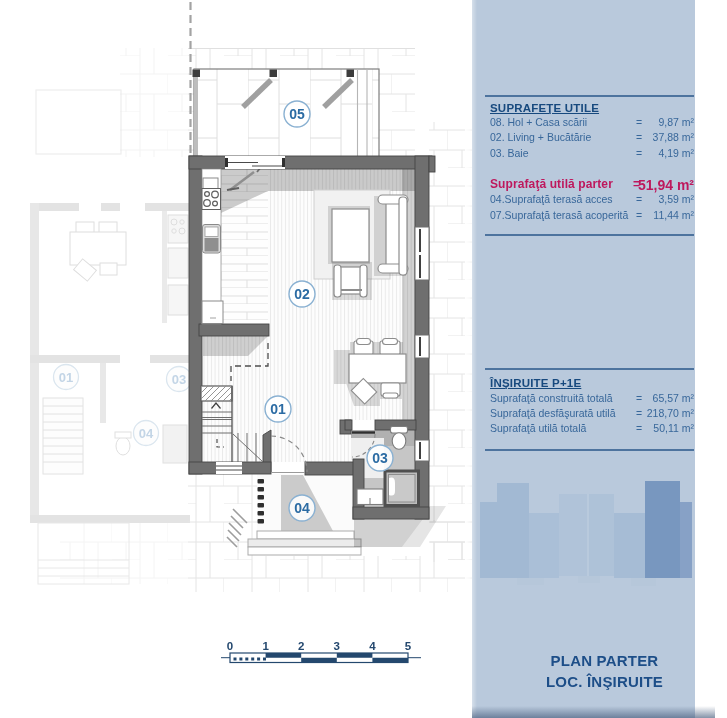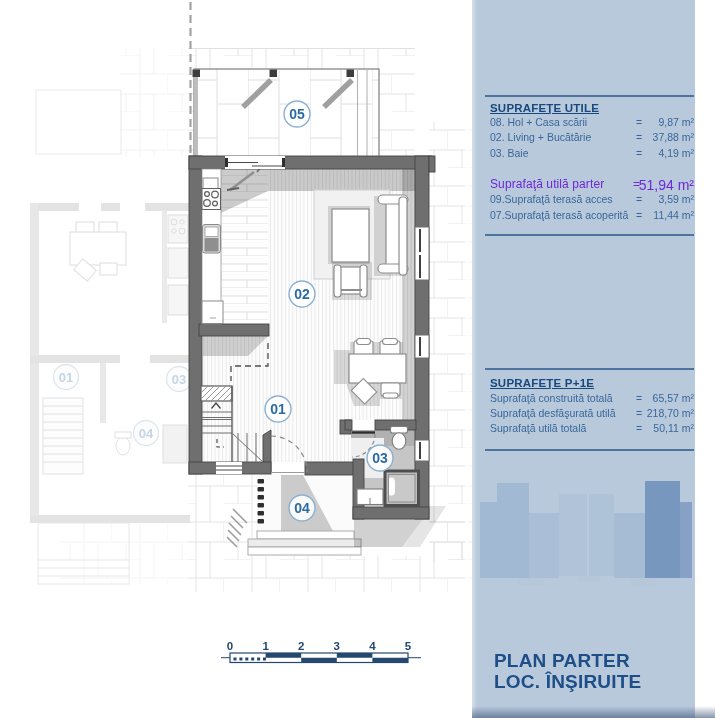--- a/index.html
+++ b/index.html
@@ -9,25 +9,25 @@
   #panel{position:absolute;left:472px;top:0;width:223px;height:718px;background:#b9c9dc;}
   #panel .fadeL{position:absolute;left:-7px;top:0;width:12px;height:718px;
       background:linear-gradient(to right,#ffffff,rgba(255,255,255,0));}
   .rule{position:absolute;left:13px;width:209px;height:2px;background:#4d739e;}
   .hd{position:absolute;left:18px;font-weight:bold;font-size:11.5px;color:#17497e;
       text-decoration:underline;letter-spacing:.2px;}
   .row{position:absolute;left:18px;width:204px;font-size:10.5px;color:#38679a;height:15px;}
   .row .nm{position:absolute;left:0;top:0;white-space:nowrap;}
   .row .eq{position:absolute;left:146px;top:0;}
   .row .vl{position:absolute;right:0;top:0;text-align:right;white-space:nowrap;}
-  .row.b{font-weight:normal;color:#6d28d9;font-size:12px;letter-spacing:.1px;}
+  .row.b{font-weight:bold;color:#be185d;font-size:12px;letter-spacing:.1px;}
   .row.b .vl{font-size:14px;letter-spacing:0;text-align:center;}
   .row.b .eq{left:143px;}
-  #title{position:absolute;left:22px;top:650px;width:221px;text-align:left;
-      font-weight:bold;font-size:19px;line-height:21.3px;color:#1d4e88;letter-spacing:.2px;}
+  #title{position:absolute;left:22px;top:650px;width:221px;text-align:center;
+      font-weight:bold;font-size:15px;line-height:21.3px;color:#1d4e88;letter-spacing:.2px;}
   #vign{position:absolute;left:0;bottom:0;width:243px;height:12px;
       background:linear-gradient(to bottom,rgba(185,201,220,0),rgba(68,90,122,.65));}
 </style>
 </head>
 <body>
 <div id="stage">
 <svg id="plan" width="727" height="718" viewBox="0 0 727 718">
 <defs>
   <pattern id="pav" width="56" height="56" patternUnits="userSpaceOnUse">
     <path d="M0 18 H28 M28 0 V38 M0 38 H56 M28 38 V56 M0 56 H28 M42 0 V18 M28 18 H56 M42 38 V56 M14 38 V56 M56 18 V38" fill="none" stroke="#e4e4e4" stroke-width="1"></path>
@@ -437,35 +437,35 @@
         <span class="eq">=</span>
         <span class="vl">4,19 m²</span>
       </div>
 
   <div class="row b" style="top:177px">
         <span class="nm">Suprafaţă utilă parter</span>
         <span class="eq">=</span>
         <span class="vl">51,94 m²</span>
       </div>
   <div class="row" style="top:193px">
-        <span class="nm">09.Suprafaţă terasă acces</span>
+        <span class="nm">04.Suprafaţă terasă acces</span>
         <span class="eq">=</span>
         <span class="vl">3,59 m²</span>
       </div>
   <div class="row" style="top:208.5px">
         <span class="nm">07.Suprafaţă terasă acoperită</span>
         <span class="eq">=</span>
         <span class="vl">11,44 m²</span>
       </div>
 
   <div class="rule" style="top:234px"></div>
 
   <div class="rule" style="top:368px"></div>
 
-  <div class="hd" style="top:377px">SUPRAFEŢE P+1E</div>
+  <div class="hd" style="top:377px">ÎNŞIRUITE P+1E</div>
 
   <div class="row" style="top:392px">
         <span class="nm">Suprafaţă construită totală</span>
         <span class="eq">=</span>
         <span class="vl">65,57 m²</span>
       </div>
   <div class="row" style="top:407px">
         <span class="nm">Suprafaţă desfăşurată utilă</span>
         <span class="eq">=</span>
         <span class="vl">218,70 m²</span>

